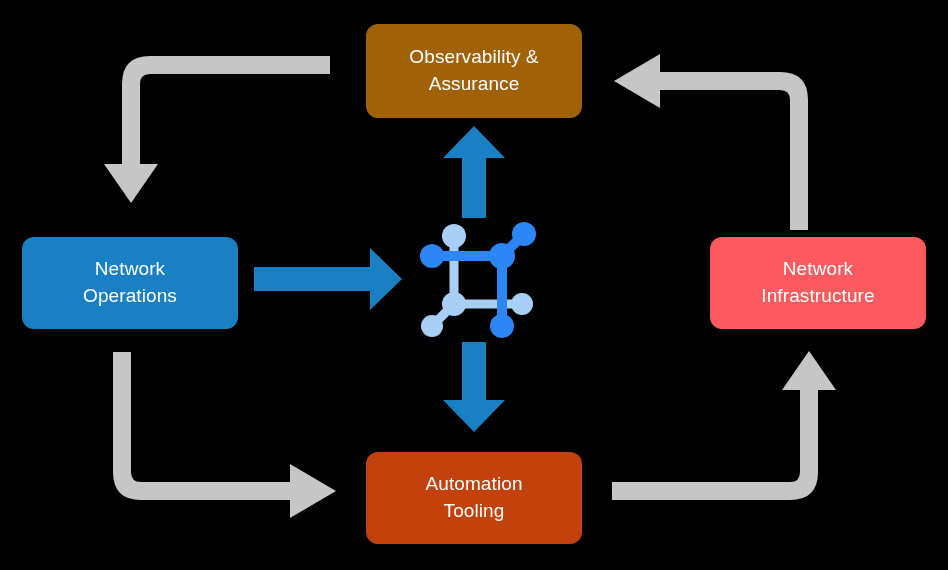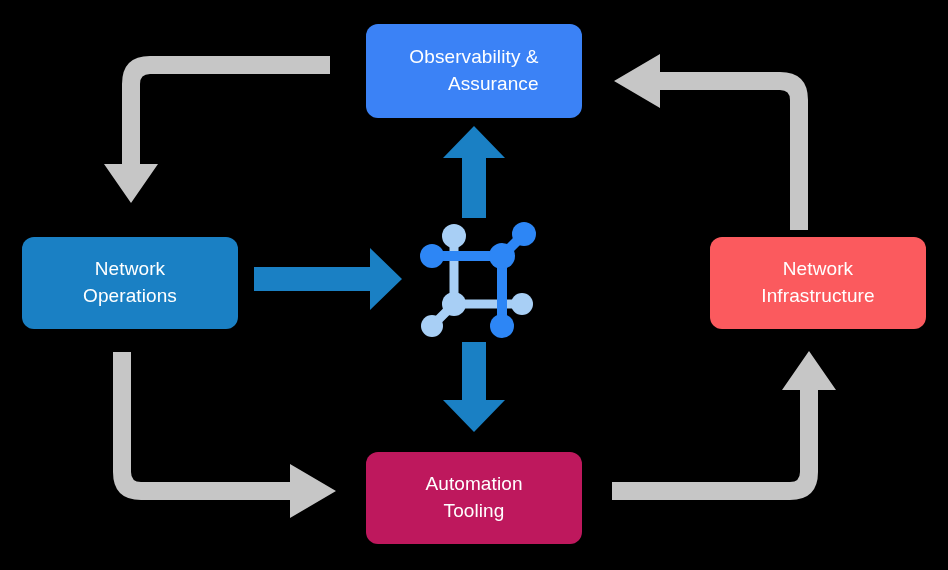--- a/index.html
+++ b/index.html
@@ -131,33 +131,33 @@
 
       <g fill="#2D86F5">
         <circle cx="10" cy="34" r="12"></circle>
         <circle cx="80" cy="34" r="13"></circle>
         <circle cx="102" cy="12" r="12"></circle>
         <circle cx="80" cy="104" r="12"></circle>
       </g>
     </g>
   </svg>
 
-  <div class="node-box" id="box-observability" style="background:#3b82f6;text-align:right;">
+  <div class="node-box" id="box-observability" style="background:#a16207;">
     <span class="label">Observability &amp;
 Assurance</span>
   </div>
 
   <div class="node-box" id="box-network-operations" style="background:#1A80C4;">
     <span class="label">Network
 Operations</span>
   </div>
 
   <div class="node-box" id="box-network-infrastructure" style="background:#FB5A5E;">
     <span class="label">Network
 Infrastructure</span>
   </div>
 
-  <div class="node-box" id="box-automation-tooling" style="background:#be185d;justify-content:center;">
+  <div class="node-box" id="box-automation-tooling" style="background:#c2410c;justify-content:center;">
     <span class="label">Automation
 Tooling</span>
   </div>
 
 </div>
 
 </body></html>

